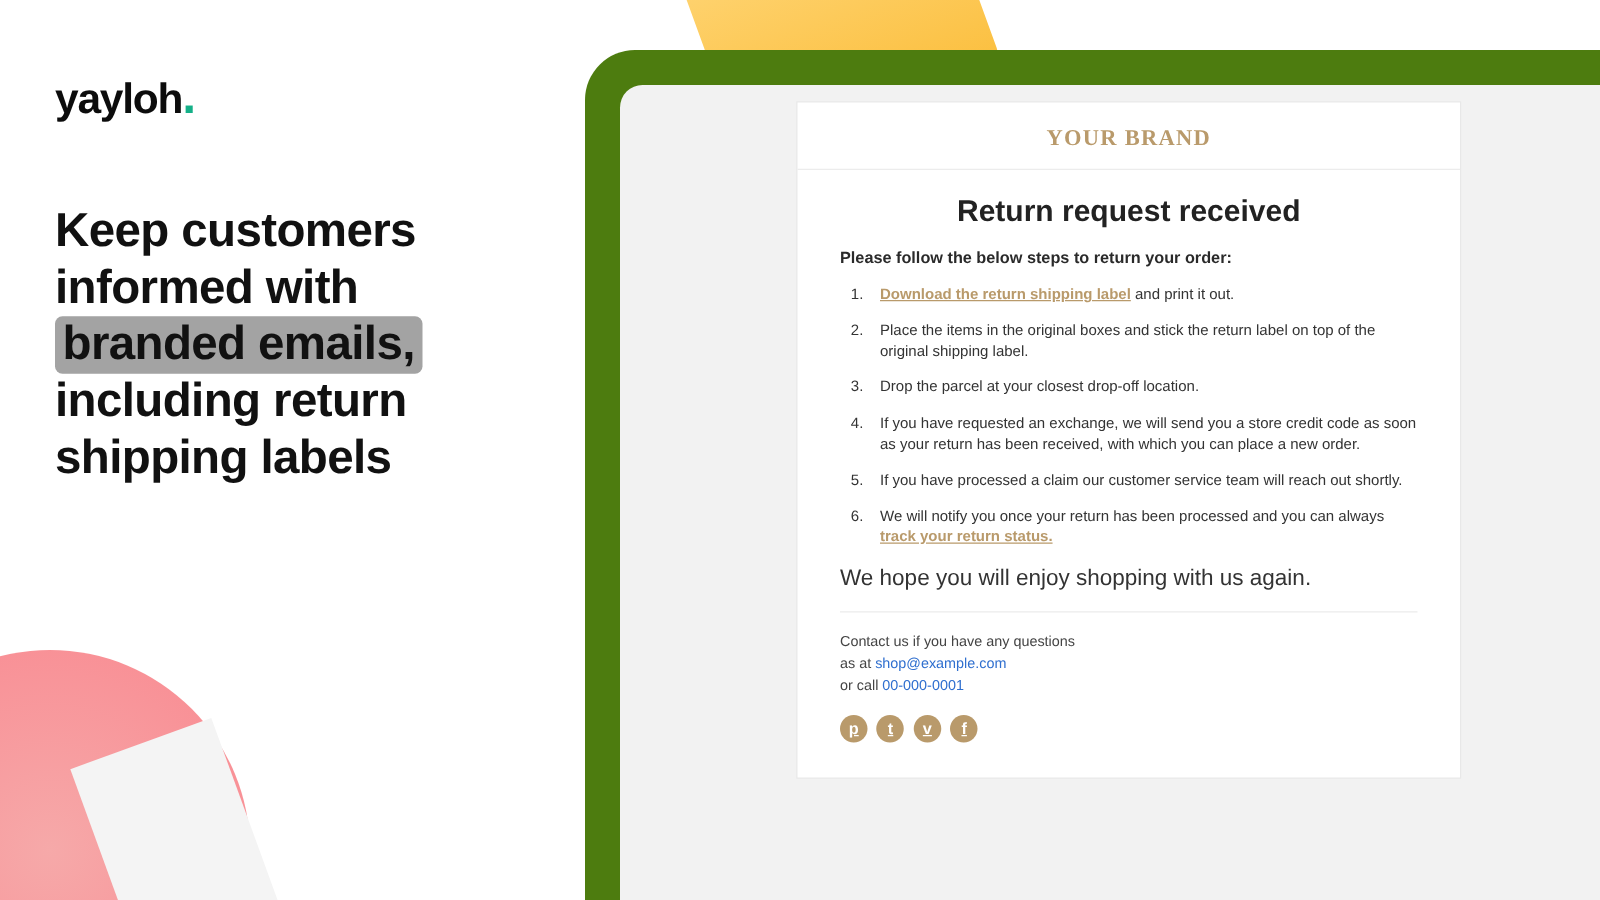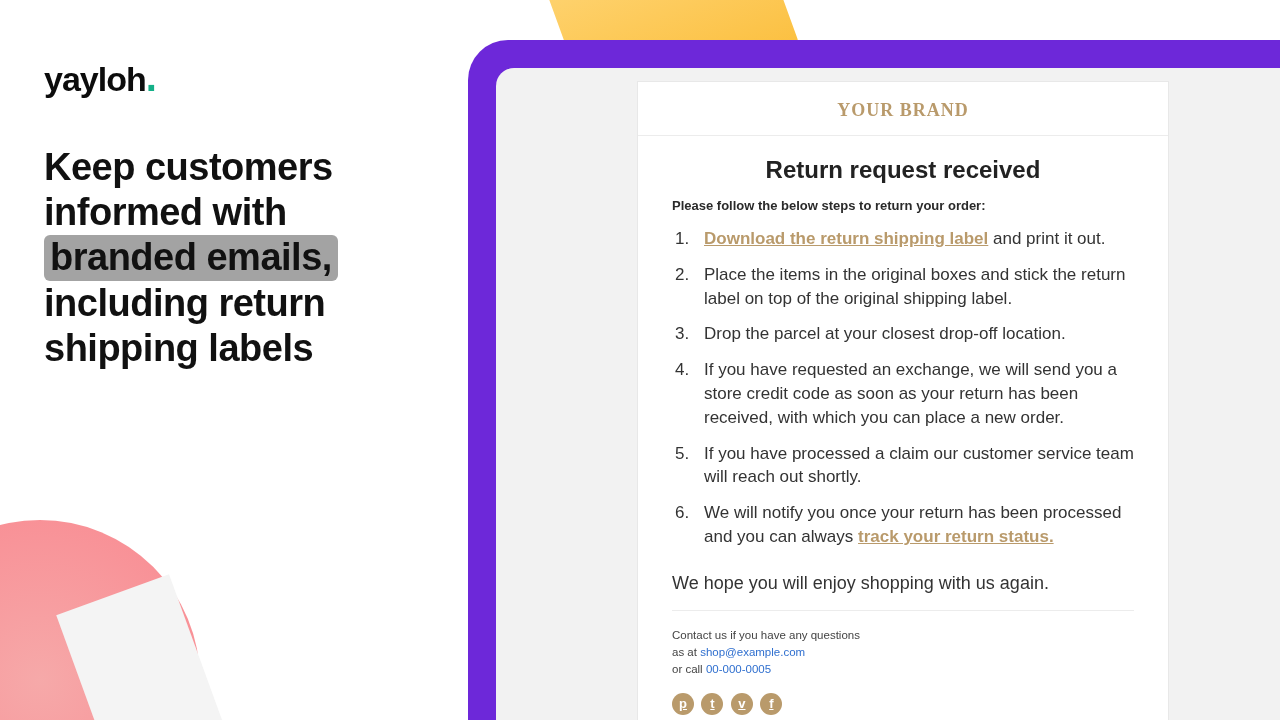--- a/index.html
+++ b/index.html
@@ -52,21 +52,21 @@
     top: 60px;
     left: 44px;
     width: 340px;
     z-index: 2;
   }
   .logo {
     font-weight: 800;
     font-size: 34px;
     color: #0c0c0c;
     letter-spacing: -1px;
-    margin-bottom: 46px;
+    margin-bottom: 64px;
   }
   .logo .dot {
     color: #15b088;
     font-size: 40px;
     line-height: 0;
   }
   .headline {
     font-size: 38px;
     font-weight: 800;
     line-height: 1.18;
@@ -80,21 +80,21 @@
     display: inline-block;
   }
 
   
   .device {
     position: absolute;
     top: 40px;
     left: 468px;
     width: 812px;
     height: 680px;
-    background: #6d28d9;
+    background: #4d7c0f;
     border-radius: 40px 0 0 0;
     padding: 28px 0 0 28px;
     box-sizing: border-box;
     z-index: 1;
   }
   .screen {
     width: 784px;
     height: 652px;
     background: #f2f2f2;
     border-radius: 18px 0 0 0;
@@ -130,22 +130,22 @@
     color: #222;
     text-align: center;
   }
   .email-sub {
     font-size: 13px;
     font-weight: 700;
     margin-bottom: 14px;
   }
   ol.steps {
     padding-left: 22px;
-    margin: 0 0 24px 0;
-    font-size: 17px;
+    margin: 0 0 14px 0;
+    font-size: 12px;
     line-height: 1.4;
     color: #333;
   }
   ol.steps li {
     margin-bottom: 12px;
     padding-left: 10px;
   }
   .brand-link {
     color: #b99a6b;
     font-weight: 700;
@@ -228,21 +228,21 @@
             <span>We will notify you once your return has been processed and you can always </span><a href="#" class="brand-link">track your return status.</a>
           </li>
         </ol>
 
         <div class="closing">We hope you will enjoy shopping with us again.</div>
 
         <div class="footer">
           <div>
             <span>Contact us if you have any questions</span><br>
             <span>as at </span><a href="#">shop@example.com</a><br>
-            <span>or call </span><a href="#">00-000-0005</a>
+            <span>or call </span><a href="#">00-000-0001</a>
           </div>
         </div>
 
         <div class="social">
           <a href="#" class="social-icon">p</a>
           <a href="#" class="social-icon">t</a>
           <a href="#" class="social-icon">v</a>
           <a href="#" class="social-icon">f</a>
         </div>
       </div>

